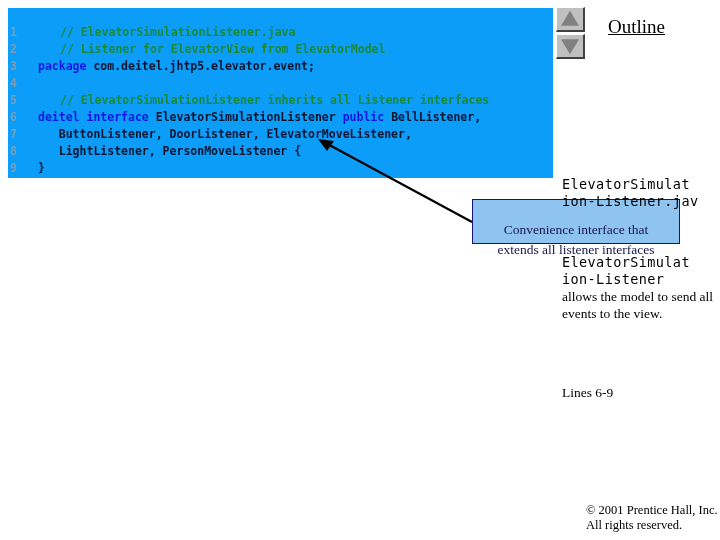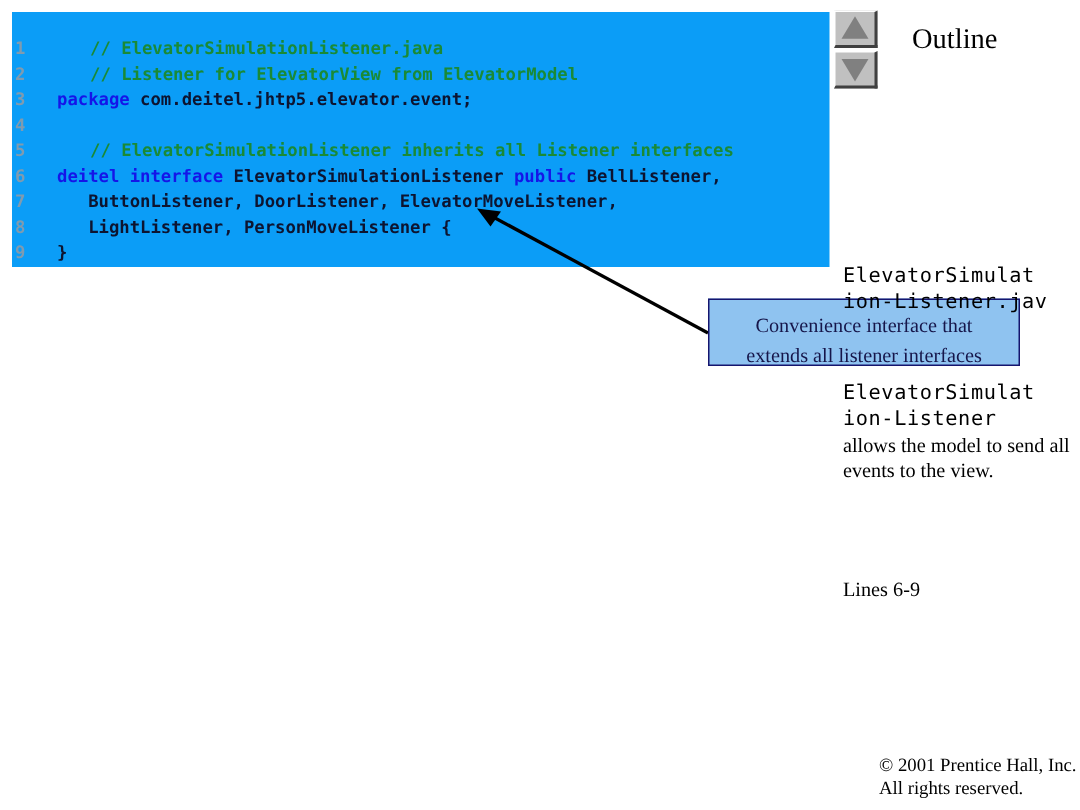--- a/index.html
+++ b/index.html
@@ -104,39 +104,40 @@
   }
 
   
   #outline-title {
     position: absolute;
     left: 608px;
     top: 16px;
     font-family: "Liberation Serif", serif;
     font-size: 19px;
     color: #000000;
+    text-decoration: underline;
     white-space: nowrap;
   }
 
   
   #callout-box {
     position: absolute;
     left: 472px;
     top: 199px;
     width: 208px;
     height: 45px;
     background: #8fc3f0;
     border: 1px solid #15156e;
     box-sizing: border-box;
     text-align: center;
     font-family: "Liberation Serif", serif;
     font-size: 13.5px;
     color: #16164a;
     line-height: 20px;
-    padding-top: 7px;
+    padding-top: 20px;
   }
   #callout-line {
     position: absolute;
     left: 0; top: 0;
     width: 720px; height: 540px;
     pointer-events: none;
   }
 
   
   #right-col {

